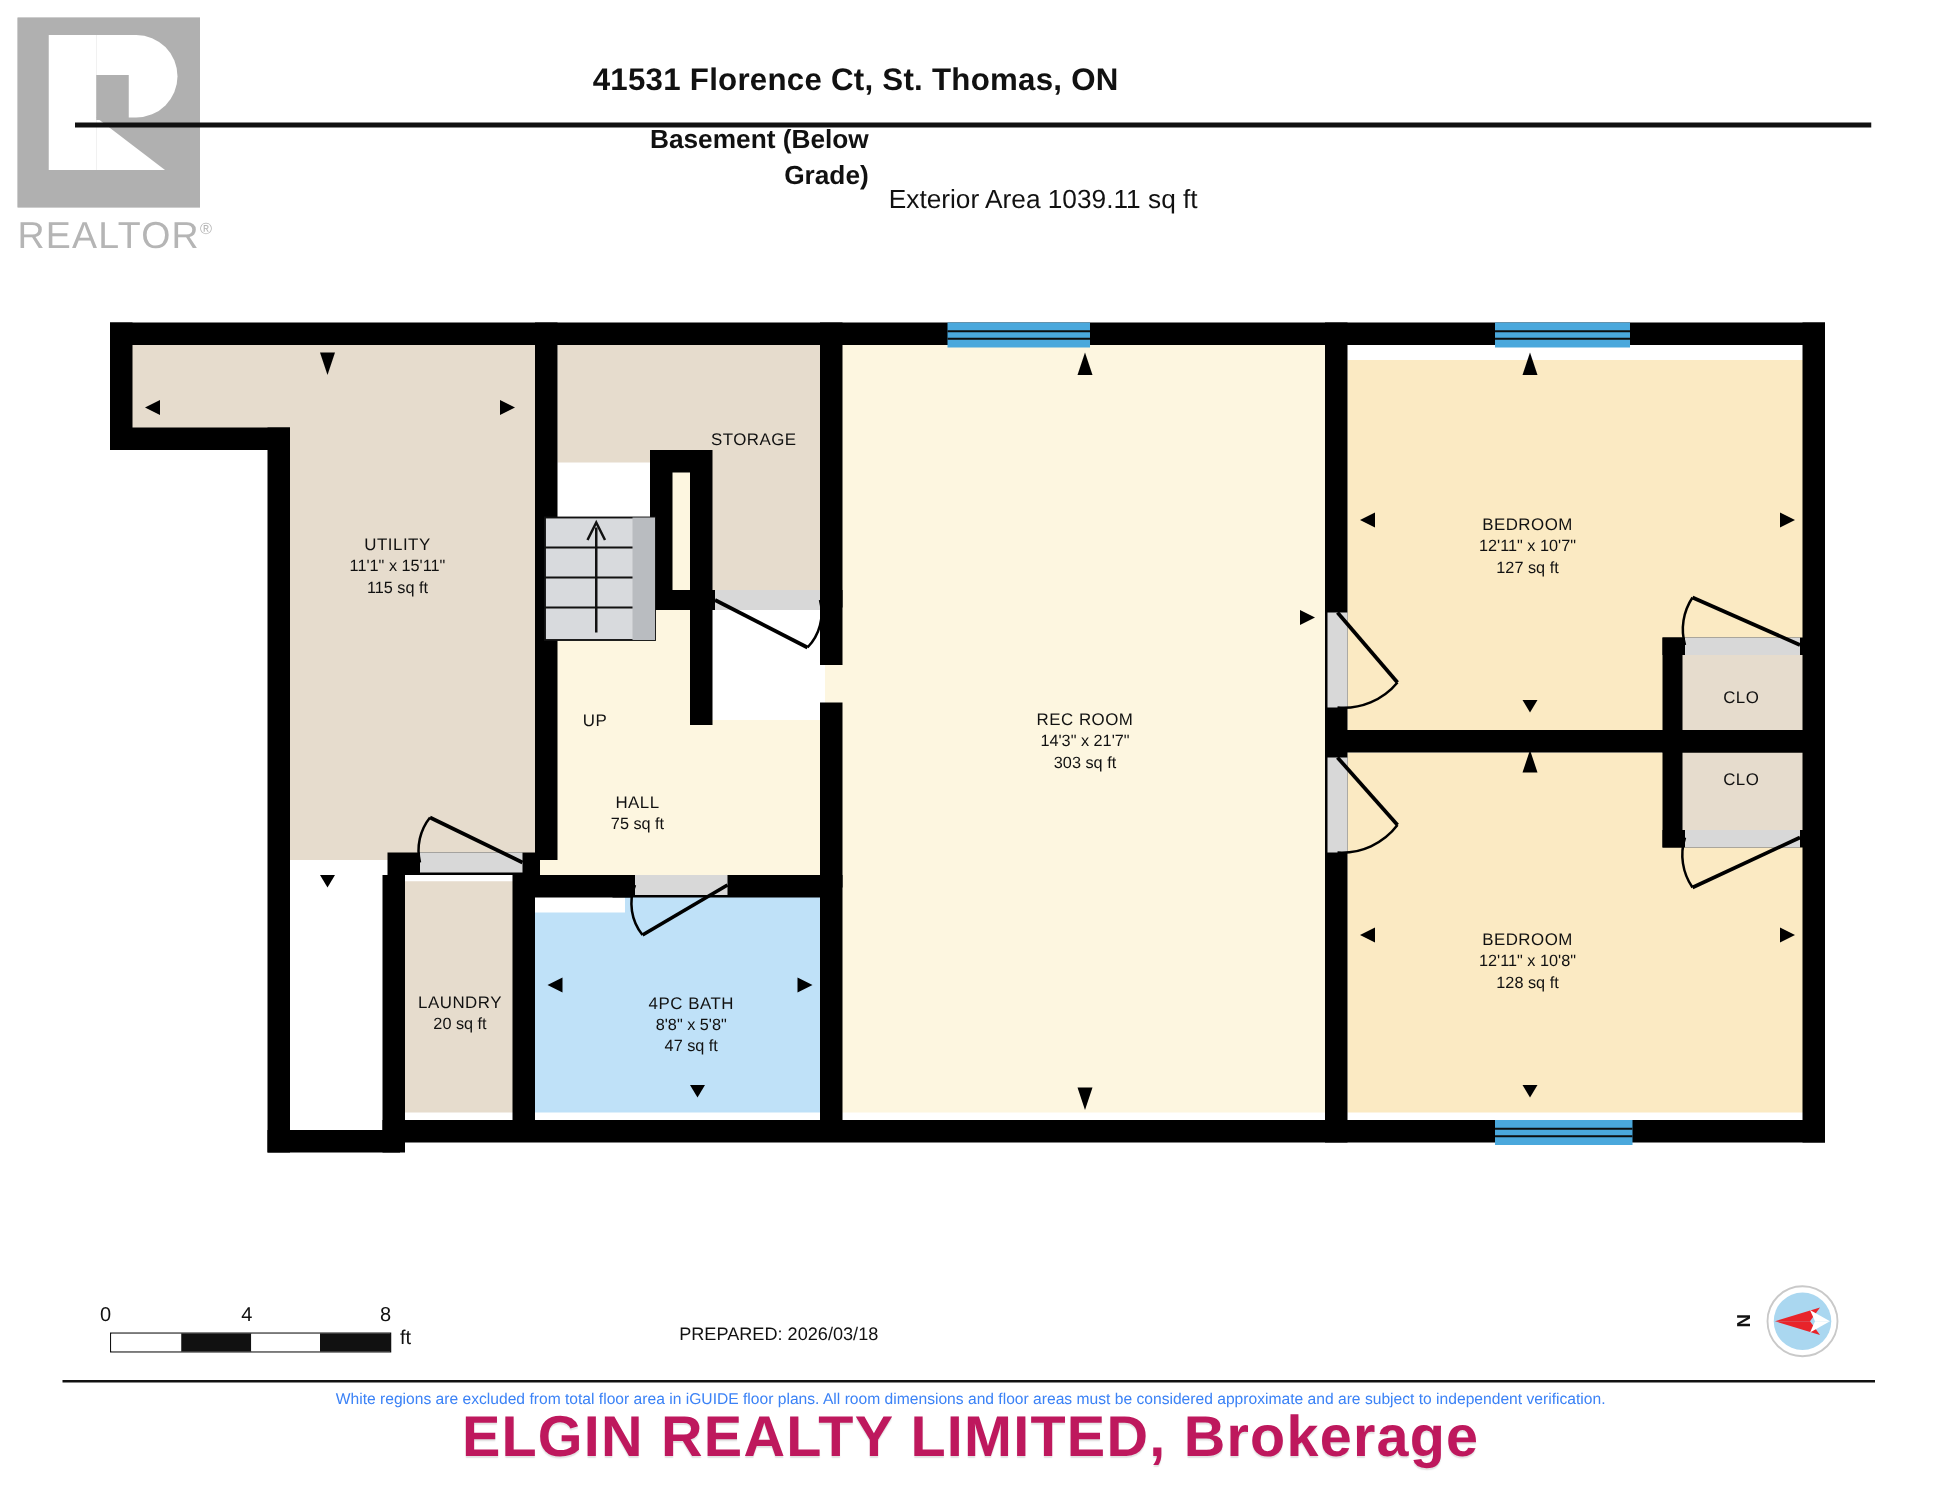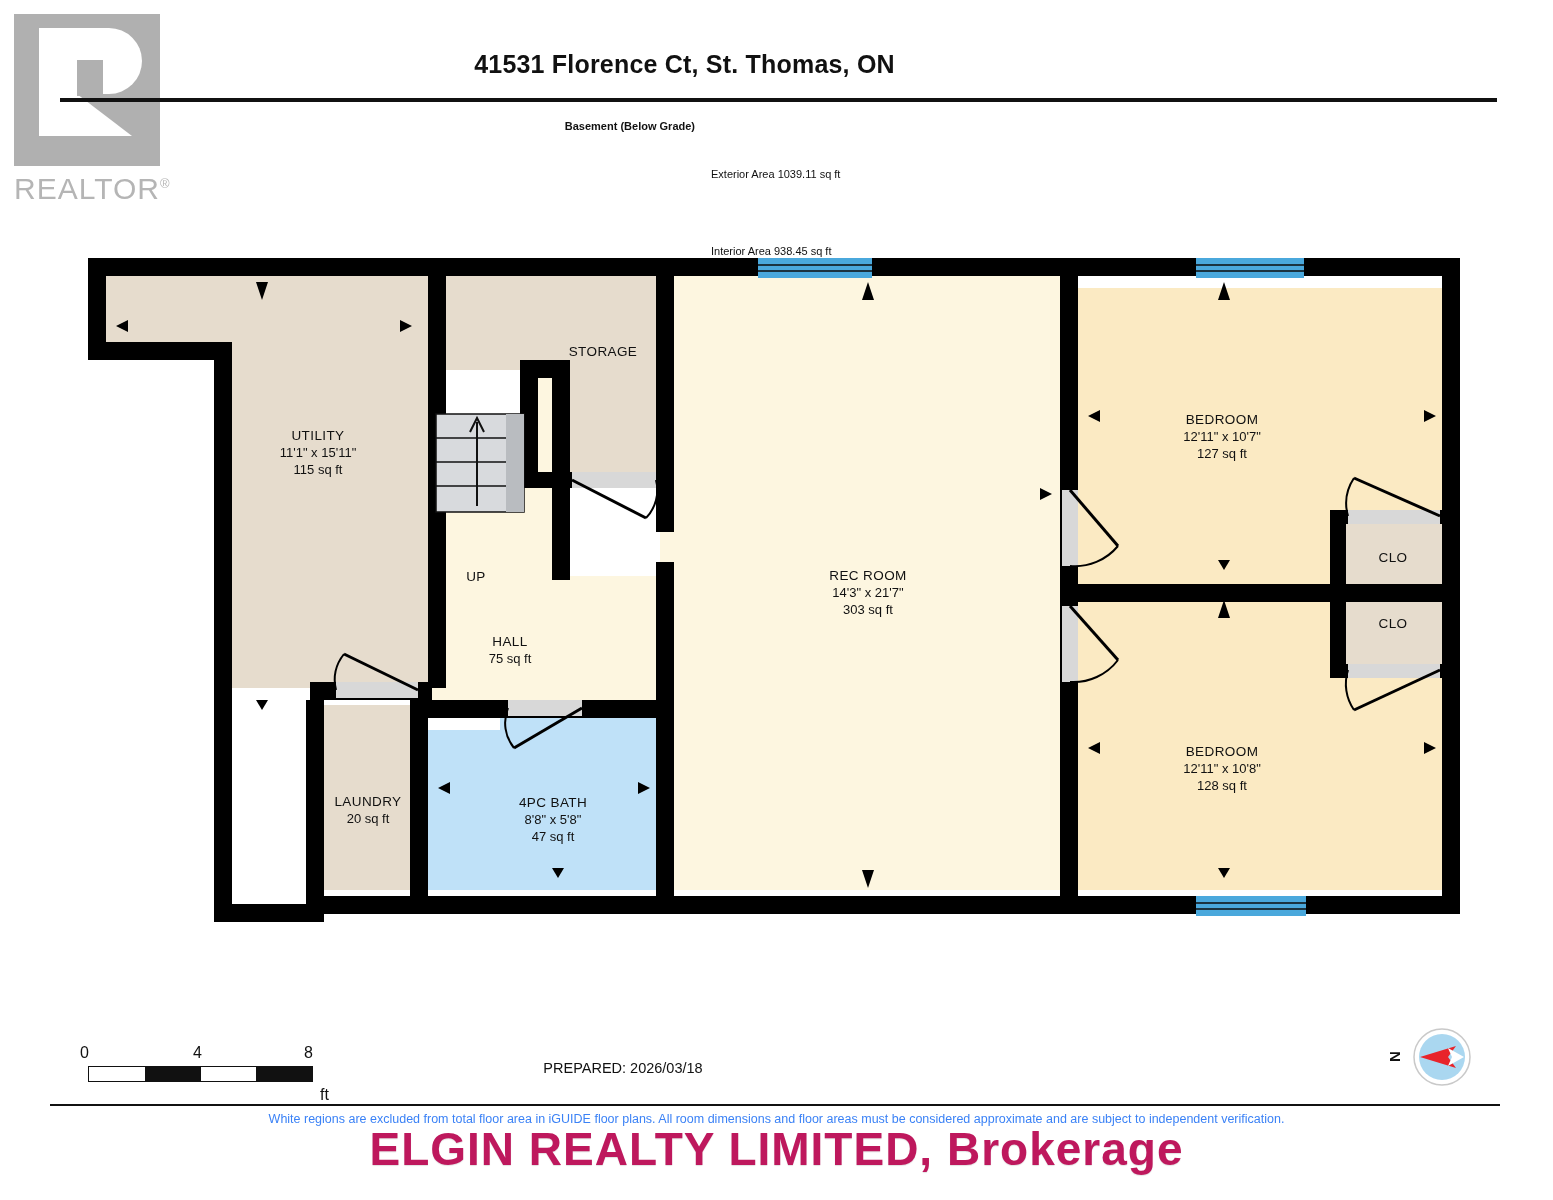--- a/index.html
+++ b/index.html
@@ -14,39 +14,39 @@
   
   #header{position:absolute;left:0;top:0;width:1553px;height:210px;}
   #realtor-logo{position:absolute;left:14px;top:14px;width:180px;height:190px;padding-left:37px;}
   #realtor-mark{position:absolute;left:0;top:0;width:146px;height:152px;background:#b0b0b0;}
   #realtor-word{position:absolute;left:0;top:158px;width:186px;
     font-size:30px;letter-spacing:1px;color:#b5b5b5;font-family:"Liberation Sans",sans-serif;}
   #realtor-word sup{font-size:13px;}
   #title{position:absolute;left:0;top:50px;width:1369px;text-align:center;
     font-size:25px;font-weight:bold;letter-spacing:.2px;}
   #title-rule{position:absolute;left:60px;top:98px;width:1437px;height:4px;background:#111;}
-  #subhead{position:absolute;left:480px;top:112px;width:800px;font-size:11px;}
+  #subhead{position:absolute;left:480px;top:97px;width:800px;font-size:21px;}
   #subhead .row{display:flex;line-height:29px;}
   #subhead .lbl{width:215px;text-align:right;font-weight:bold;padding-right:16px;}
   #subhead .val{text-align:left;margin-top:48px;}
   
   #plan{position:absolute;left:0;top:210px;width:1553px;height:790px;}
   .rm-label{font-family:"Liberation Sans",sans-serif;fill:#111;text-anchor:middle;}
   .rm-name{font-size:13.5px;letter-spacing:.4px;}
   .rm-dim{font-size:13px;}
   
   #scalebar{position:absolute;left:88px;top:1066px;width:225px;height:16px;
     border:1.5px solid #111;display:flex;box-sizing:border-box;}
   #scalebar div{height:100%;}
   .sc-w{background:#fff;}
   .sc-b{background:#111;}
   #sc-0{position:absolute;left:80px;top:1044px;font-size:16px;}
   #sc-4{position:absolute;left:193px;top:1044px;font-size:16px;}
   #sc-8{position:absolute;left:304px;top:1044px;font-size:16px;}
-  #sc-ft{position:absolute;left:320px;top:1062px;font-size:16px;margin-top:24px;}
+  #sc-ft{position:absolute;left:320px;top:1062px;font-size:16px;}
   #prepared{position:absolute;left:0;top:1060px;width:1246px;text-align:center;font-size:14.5px;}
   #compass{position:absolute;left:1380px;top:1026px;width:110px;height:62px;}
   #footer-rule{position:absolute;left:50px;top:1104px;width:1450px;height:2px;background:#111;}
   #disclaimer{position:absolute;left:0;top:1112px;width:1553px;text-align:center;
     font-size:12.5px;color:#3b82f6;}
   #watermark{position:absolute;left:0;top:1122px;width:1553px;text-align:center;
     font-size:46px;font-weight:bold;color:#be185d;letter-spacing:1px;
     text-shadow:0 1px 1px #e2e2e2;pointer-events:none;}
 </style>
 </head>
@@ -68,24 +68,20 @@
   </div>
 
   <div id="title">41531 Florence Ct, St. Thomas, ON</div>
   <div id="title-rule"></div>
 
   <div id="subhead">
     <div class="row">
       <div class="lbl">Basement (Below Grade)</div>
       <div class="val">Exterior Area 1039.11 sq ft</div>
     </div>
-    <div class="row">
-      <div class="lbl"></div>
-      <div class="val">Interior Area 938.45 sq ft</div>
-    </div>
   </div>
 </div>
 
 <div id="plan">
 <svg width="1553" height="790" viewBox="0 0 1553 790">
 
   <g>
 
     <path d="M104,63 L432,63 L432,478 L232,478 L232,148 L104,148 Z" fill="#e6dccd"></path>
 

